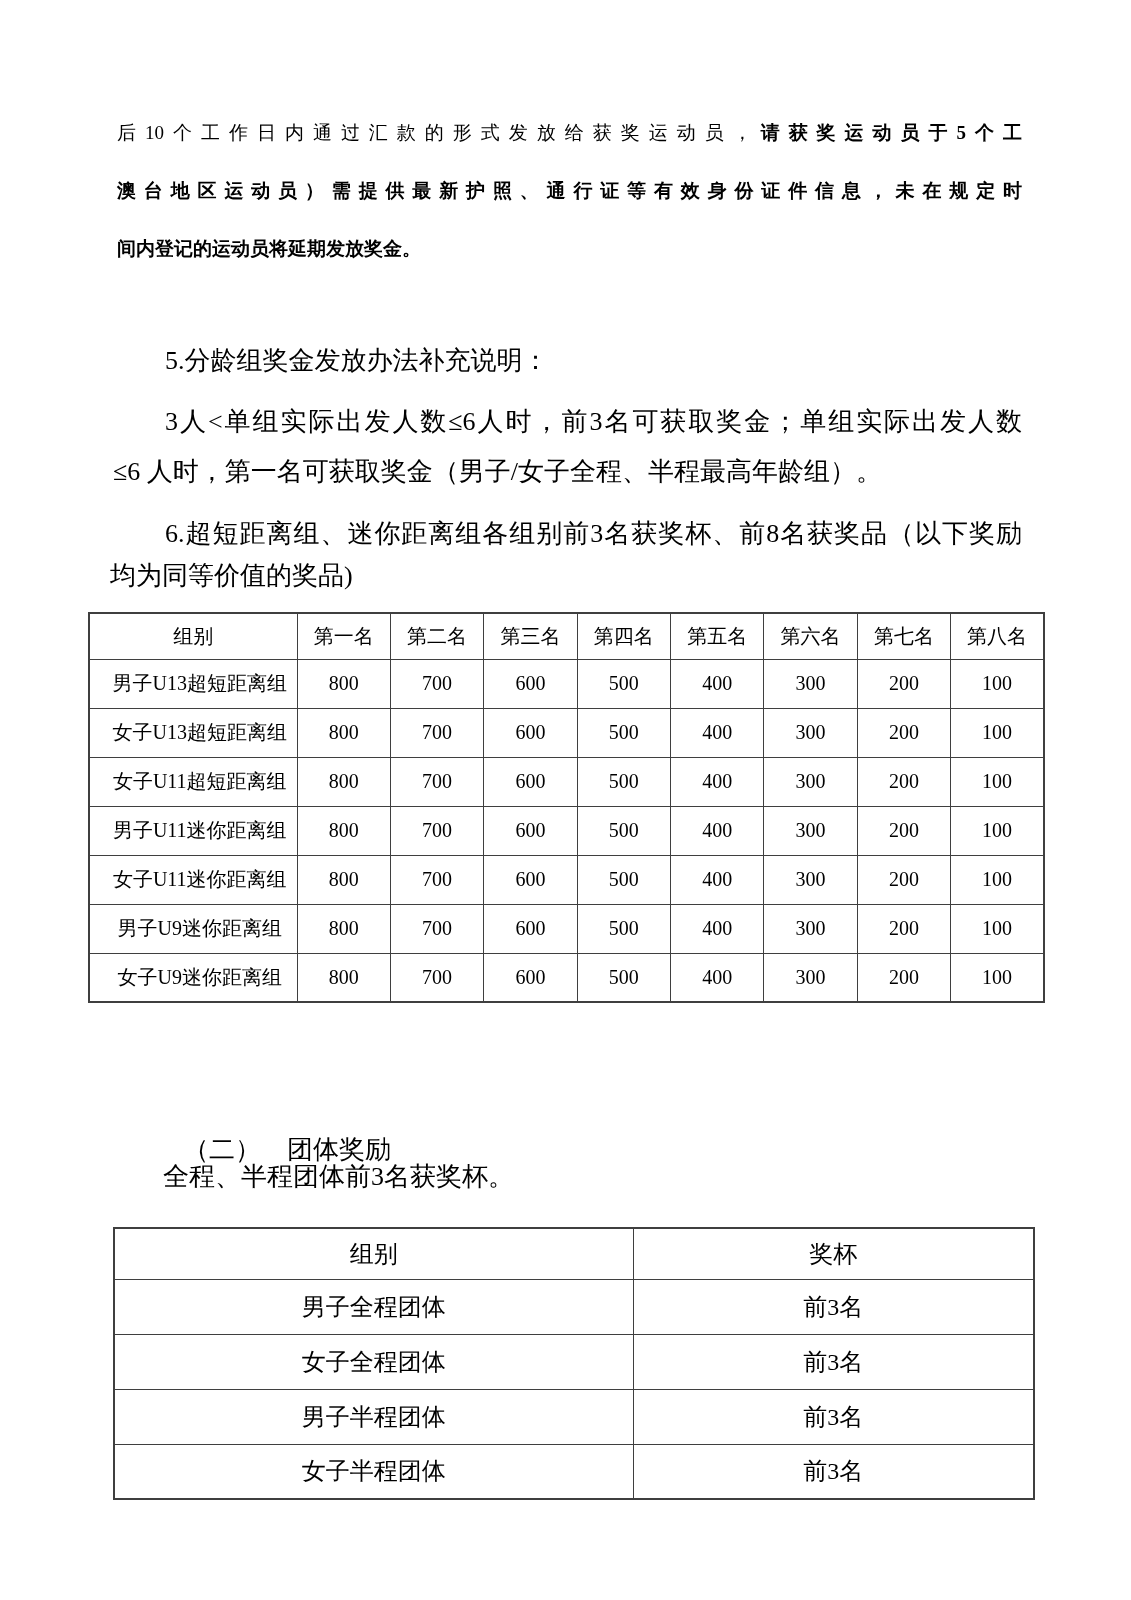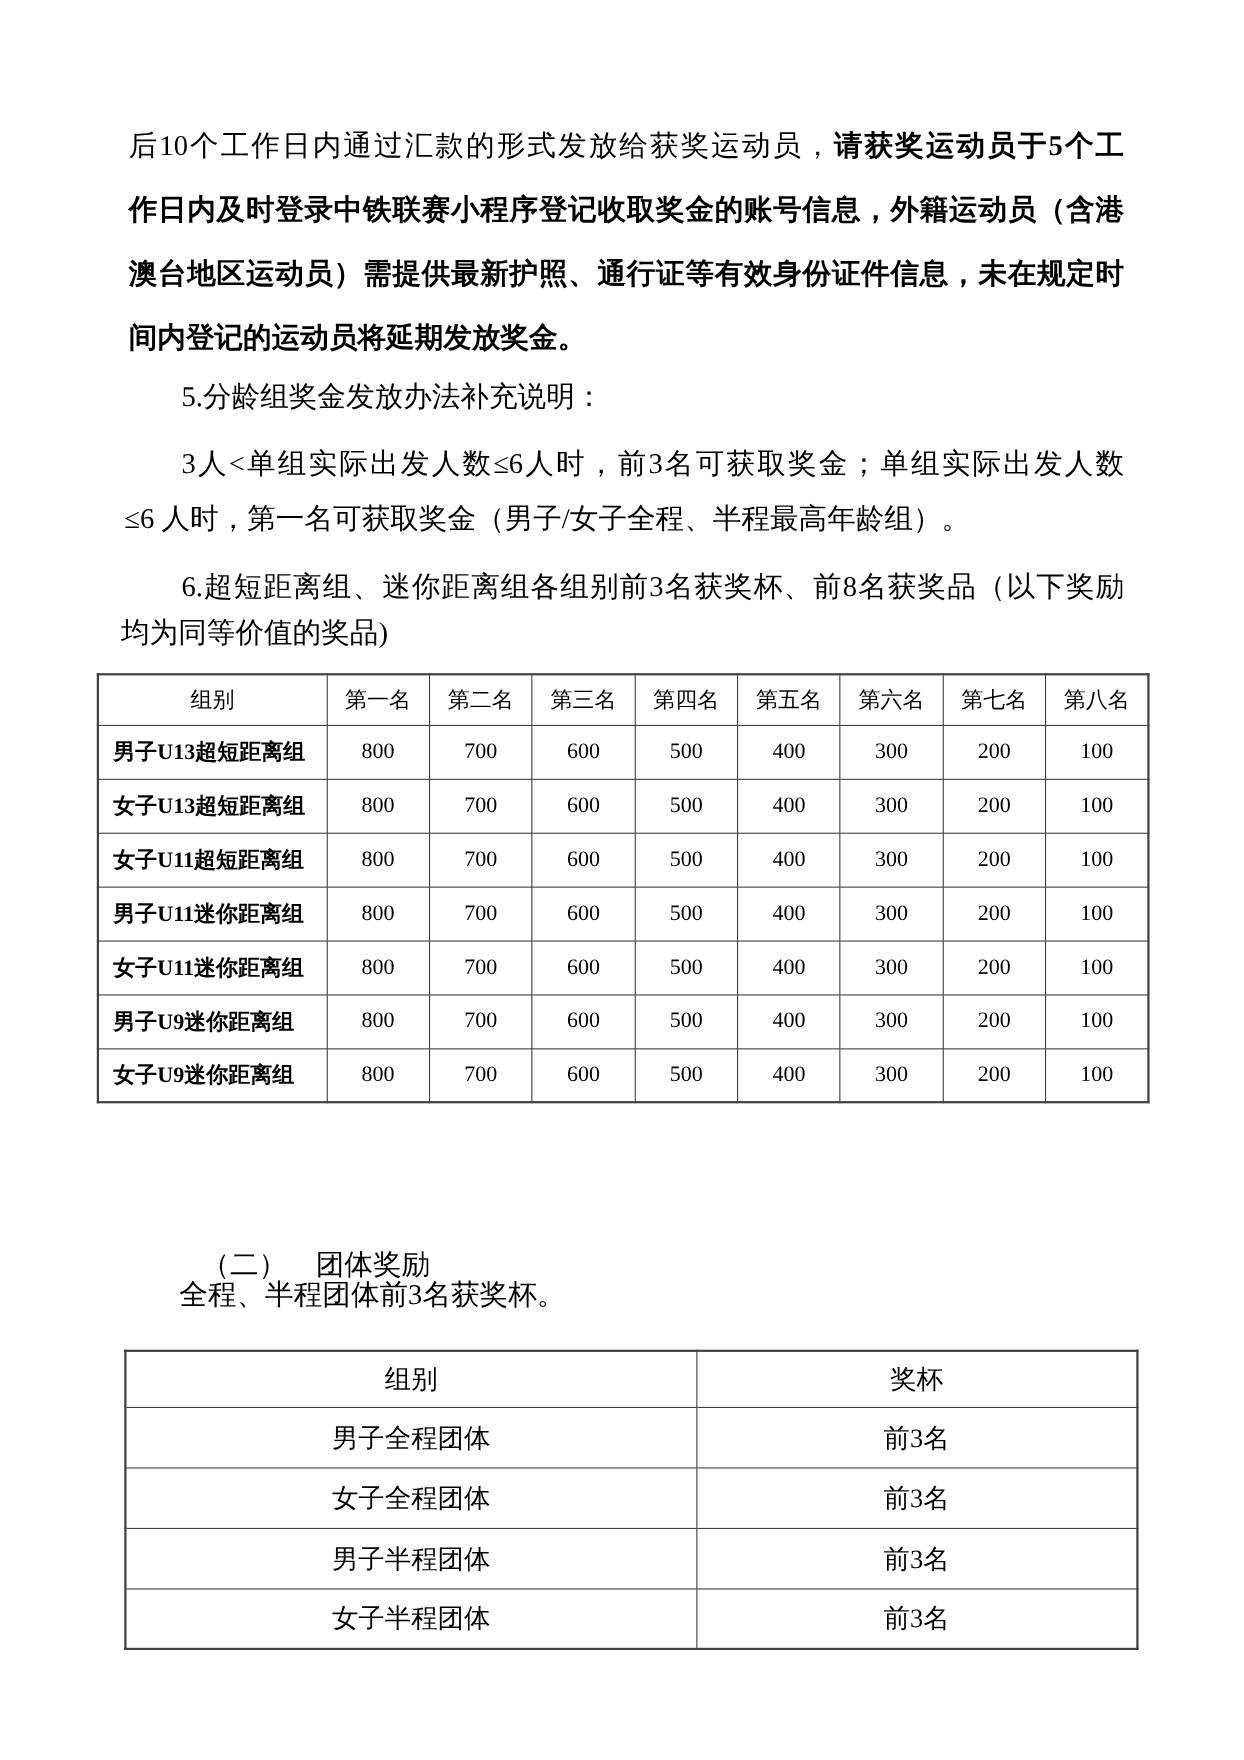--- a/index.html
+++ b/index.html
@@ -11,53 +11,52 @@
   }
   #page {
     position:relative;
     width:1131px; height:1600px;
     background:#ffffff;
     overflow:hidden;
   }
   .abs { position:absolute; }
 
   
-  #para1 { left:117px; top:104px; width:905px; font-size:26px; }
+  #para1 { left:117px; top:104px; width:905px; font-size:19px; }
   .p1line { height:58px; line-height:58px; white-space:nowrap; }
   .p1line.just { white-space:normal; text-align:justify; text-align-last:justify; }
   .b { font-weight:700; }
 
   
   .secline { font-size:26px; line-height:32px; white-space:nowrap; }
   .just857 { width:857px; white-space:normal; text-align:justify; text-align-last:justify; }
 
   
   table { border-collapse:collapse; table-layout:fixed; background:#ffffff;padding-left:32px; }
   td, th { border:1px solid #3f3f3f; vertical-align:middle; font-weight:normal; overflow:hidden; padding:0; }
   #prize-table { left:88px; top:612px; width:957px; font-size:20px; }
   #prize-table { border:2px solid #3f3f3f; }
   #prize-table thead tr { height:46px; }
   #prize-table tbody tr { height:49px; }
   #prize-table th, #prize-table td { text-align:center; }
-  #prize-table td.group-cell { text-align:left; padding-left:13px;font-weight:bold; }
+  #prize-table td.group-cell { text-align:center; padding-left:13px; }
 
   #team-table { left:113px; top:1227px; width:922px; font-size:24px; }
   #team-table { border:2px solid #3f3f3f; }
   #team-table thead tr { height:51px; }
   #team-table tbody tr { height:55px; }
   #team-table th, #team-table td { text-align:center; }
 </style>
 </head>
 <body>
 
 <div id="page">
 
   <div id="para1" class="abs">
     <div class="p1line just"><span>后10个工作日内通过汇款的形式发放给获奖运动员，</span><span class="b">请获奖运动员于5个工</span></div>
-    <div class="p1line just b">作日内及时登录中铁联赛小程序登记收取奖金的账号信息，外籍运动员（含港</div>
     <div class="p1line just b">澳台地区运动员）需提供最新护照、通行证等有效身份证件信息，未在规定时</div>
     <div class="p1line b">间内登记的运动员将延期发放奖金。</div>
   </div>
 
   <div class="abs secline" style="left:165px; top:345px;">5.分龄组奖金发放办法补充说明：</div>
   <div class="abs secline just857" style="left:165px; top:406px;">3人&lt;单组实际出发人数≤6人时，前3名可获取奖金；单组实际出发人数</div>
   <div class="abs secline" style="left:113px; top:456px;">≤6 人时，第一名可获取奖金（男子/女子全程、半程最高年龄组）。</div>
   <div class="abs secline just857" style="left:165px; top:518px;">6.超短距离组、迷你距离组各组别前3名获奖杯、前8名获奖品（以下奖励</div>
   <div class="abs secline" style="left:110px; top:560px;">均为同等价值的奖品)</div>
 

